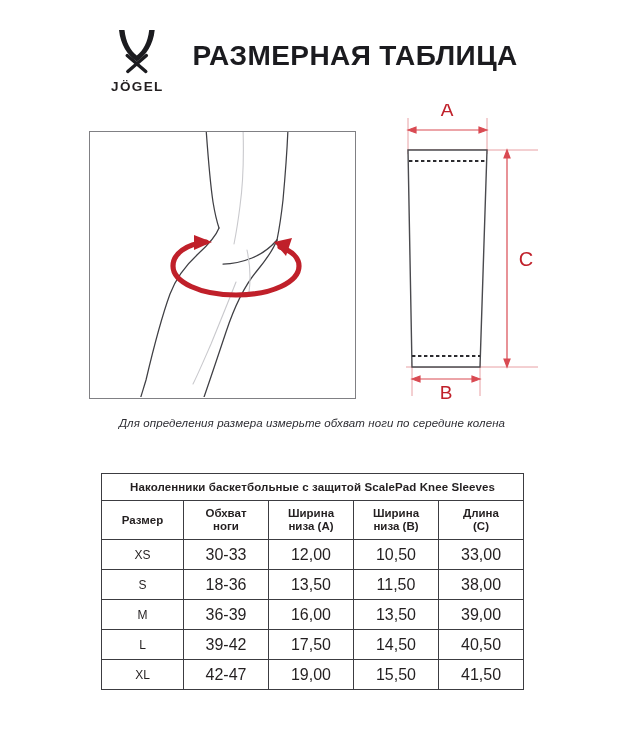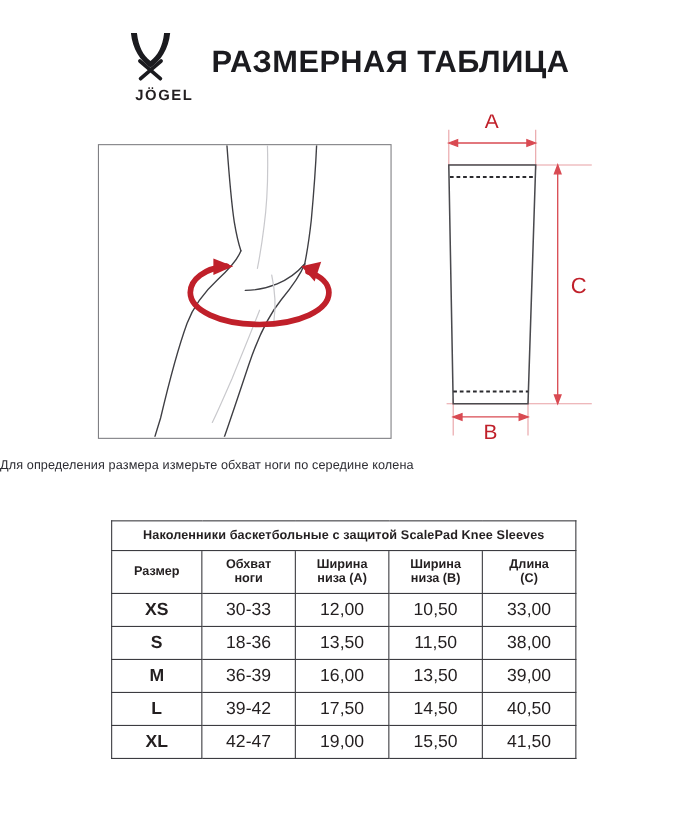--- a/index.html
+++ b/index.html
@@ -36,21 +36,21 @@
   }
   .logo-mark {
     position: absolute;
     left: 8px;
     top: 0;
     width: 46px;
     height: 46px;
   }
   .logo-word {
     position: absolute;
-    left: 12px;
+    left: 0;
     bottom: 0;
     width: 62px;
     text-align: center;
     font-size: 13.5px;
     font-weight: bold;
     letter-spacing: 1.4px;
     color: #231f20;
     line-height: 14px;
   }
   .title {
@@ -85,23 +85,25 @@
     height: 296px;
   }
   .sleeve-svg { display: block; }
 
   
   .caption {
     position: absolute;
     left: 0;
     top: 417px;
     width: 624px;
+    text-align: center;
     font-size: 11.5px;
     color: #2d2d33;
     letter-spacing: 0.1px;
+    font-style: italic;
   }
 
   
   .size-table {
     position: absolute;
     left: 101px;
     top: 473px;
     width: 422px;
     border-collapse: collapse;
     background: #ffffff;
@@ -125,22 +127,22 @@
     font-size: 11.5px;
     font-weight: bold;
     line-height: 13px;
   }
   .tbl-body td {
     height: 29px;
     font-size: 16px;
     font-weight: normal;
   }
   .tbl-body td.sizecell {
-    font-weight: bold;
-    font-size: 16px;
+    font-weight: normal;
+    font-size: 12px;
   }
   .col-size   { width: 82px; }
   .col-girth  { width: 85px; }
   .col-top    { width: 85px; }
   .col-bottom { width: 85px; }
   .col-len    { width: 85px; }
 </style>
 </head>
 <body>
 

